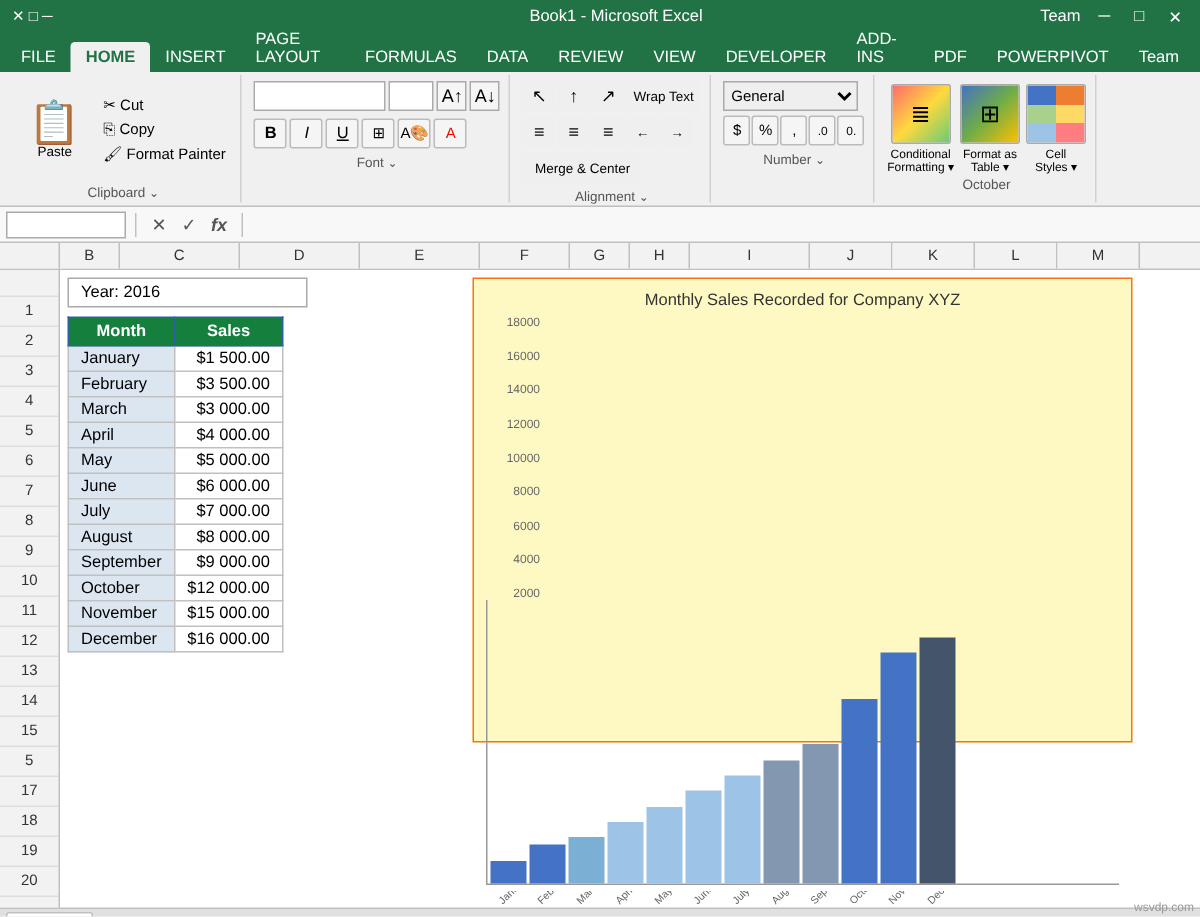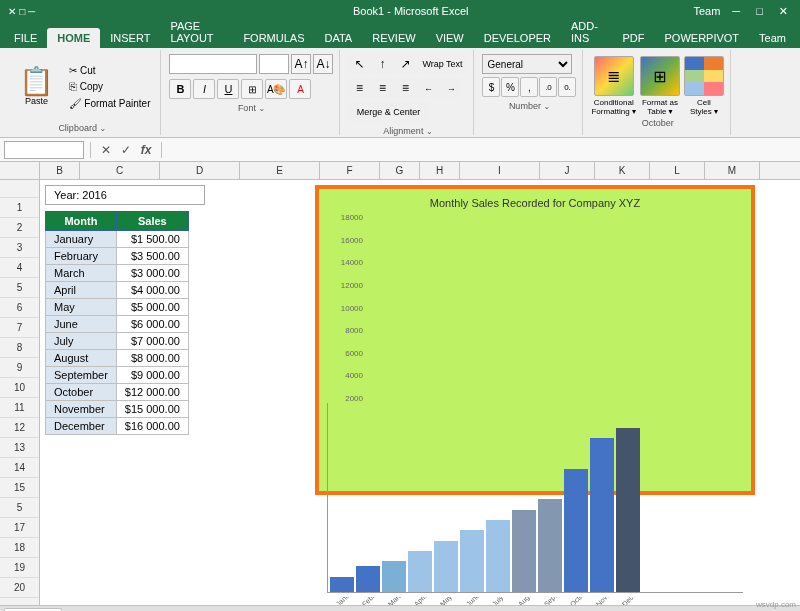--- a/index.html
+++ b/index.html
@@ -327,21 +327,21 @@
                 <td>November</td>
                 <td>$15 000.00</td>
               </tr>
               <tr>
                 <td>December</td>
                 <td>$16 000.00</td>
               </tr>
             </tbody>
         </table>
 
-        <div style="position:absolute;top:0;left:270px;width:440px;height:310px;background:#bef264;border:4px solid #f97316;padding:8px;">
+        <div style="position:absolute;top:0;left:270px;width:440px;height:310px;background:#fef9c3;border:1px solid #f97316;padding:8px;">
           <div style="font-size:11px;text-align:center;margin-bottom:4px;color:#333;">Monthly Sales Recorded for Company XYZ</div>
           <div style="display:flex;flex-direction:column;">
 
             <div style="display:flex;flex-direction:column;justify-content:space-between;font-size:8px;color:#666;margin-right:4px;height:190px;text-align:right;width:36px;" id="y-axis-labels">
             <div>18000</div>
                 <div>16000</div>
                 <div>14000</div>
                 <div>12000</div>
                 <div>10000</div>
                 <div>8000</div>

